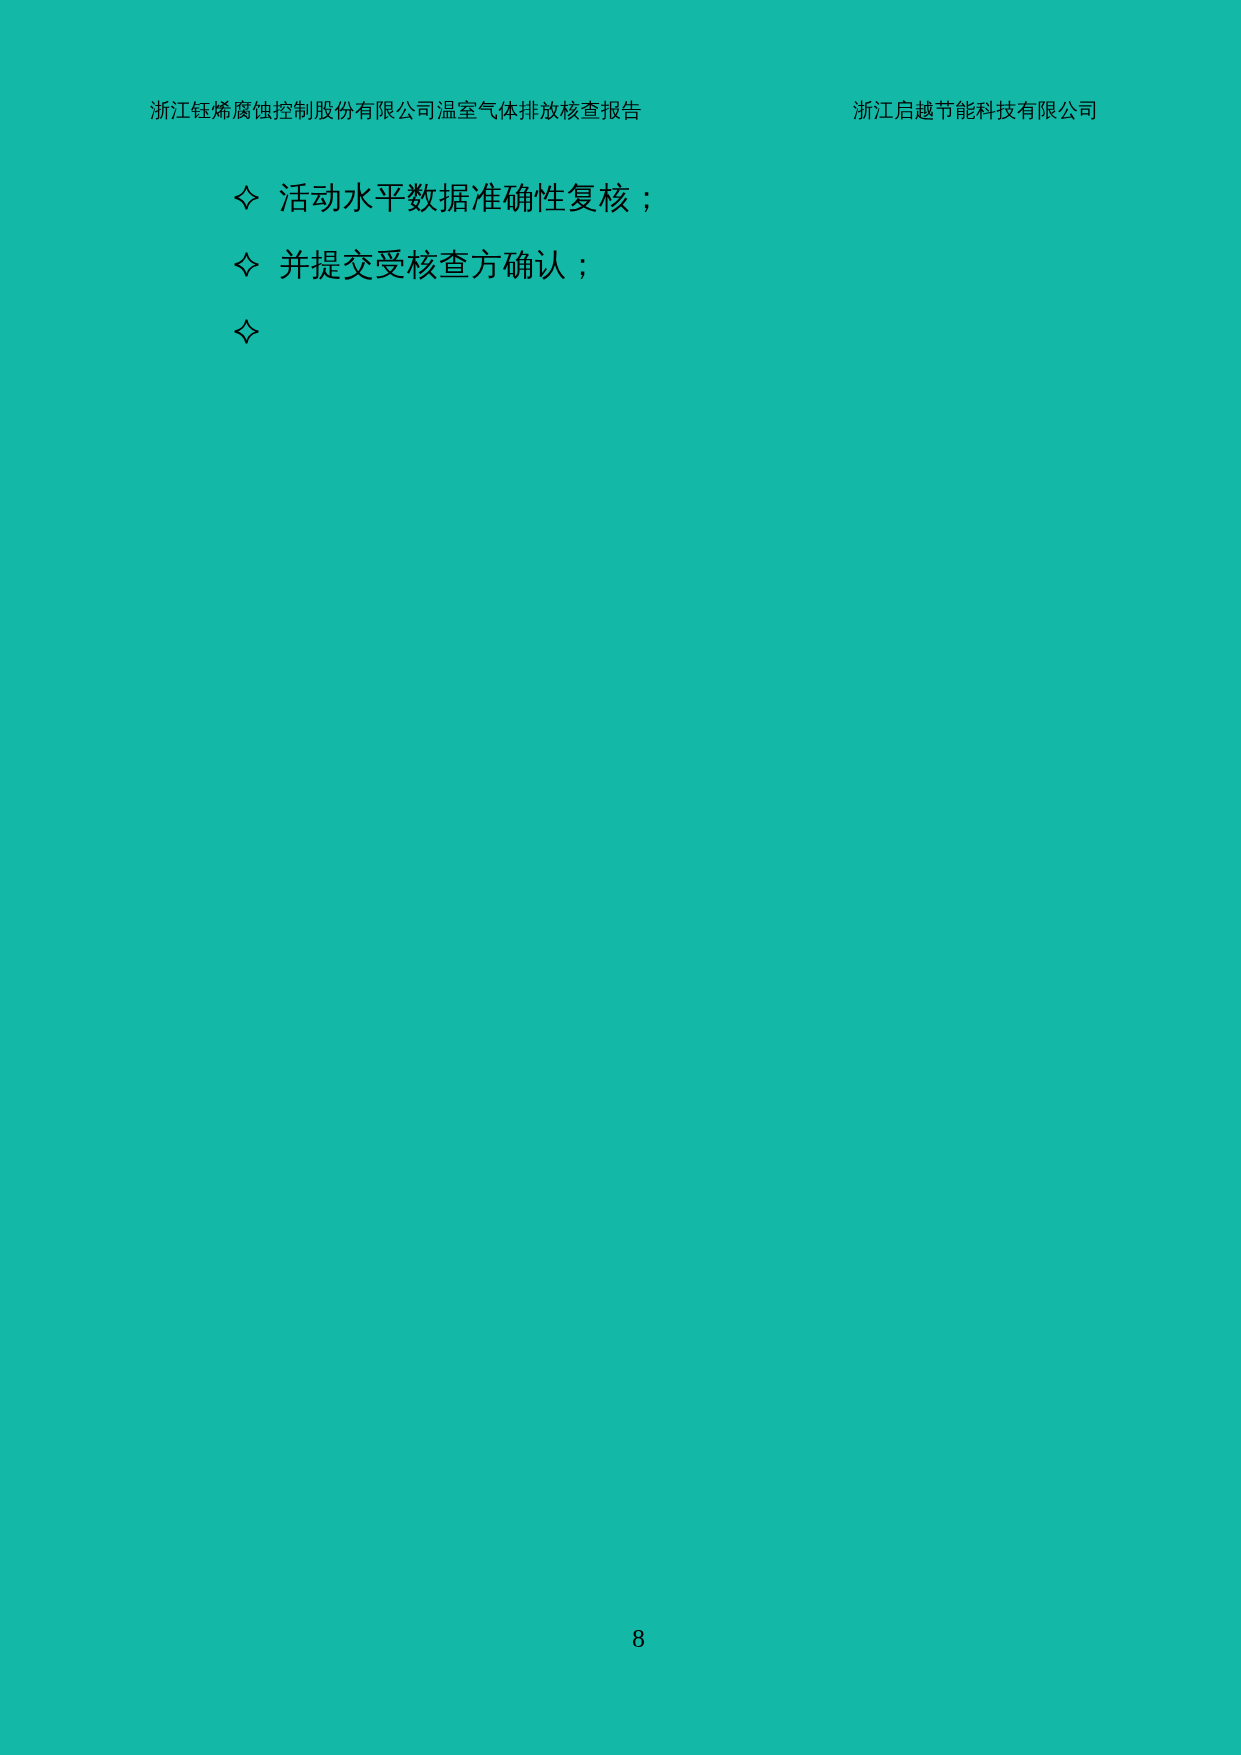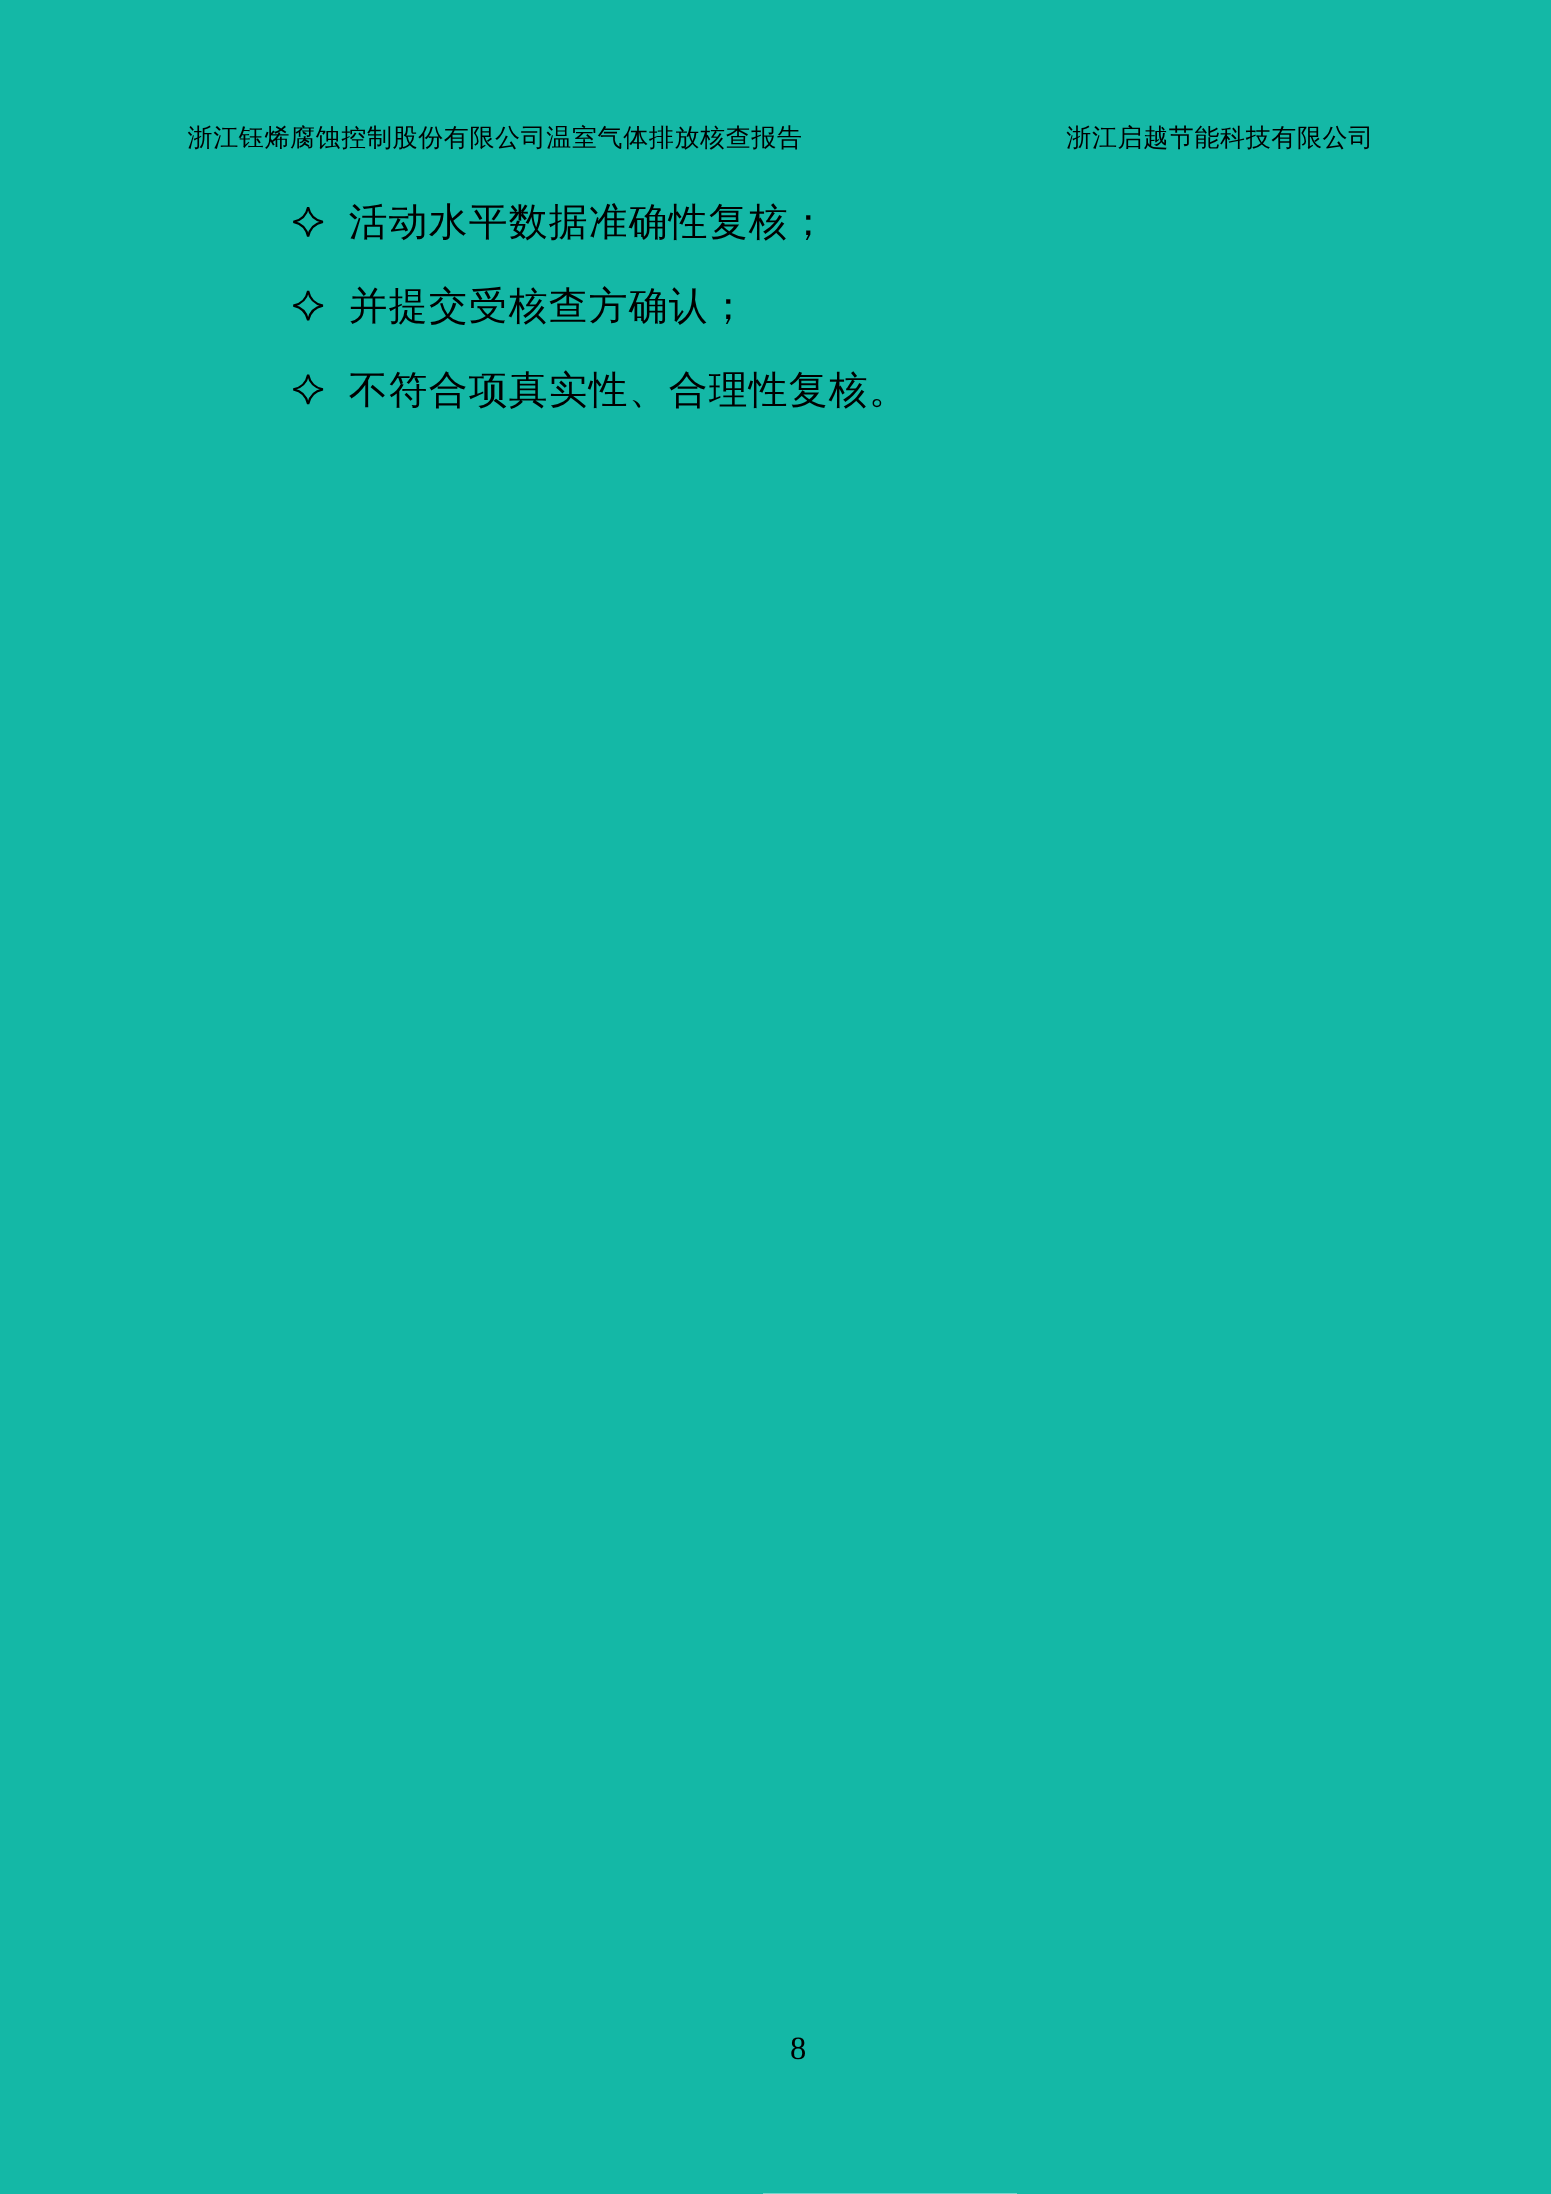--- a/index.html
+++ b/index.html
@@ -24,21 +24,21 @@
     right: 178px;
     display: flex;
     justify-content: space-between;
     align-items: baseline;
     font-size: 20px;
     letter-spacing: 0.5px;
     white-space: nowrap;
   }
   .bullet-list {
     position: absolute;
-    top: 144px;
+    top: 164px;
     left: 233px;
     right: 150px;
     margin: 0;
     padding: 0;
     list-style: none;
   }
   .bullet-item {
     display: flex;
     align-items: center;
     height: 67px;
@@ -99,21 +99,20 @@
     <li class="bullet-item">
       <svg class="bullet-icon" viewBox="0 0 24 24" aria-hidden="true">
         <path d="M12 1.5 C13.2 7.5 16.5 10.8 22.5 12 C16.5 13.2 13.2 16.5 12 22.5 C10.8 16.5 7.5 13.2 1.5 12 C7.5 10.8 10.8 7.5 12 1.5 Z" fill="none" stroke="#000000" stroke-width="1.6"></path>
       </svg>
       <span>并提交受核查方确认；</span>
     </li>
     <li class="bullet-item">
       <svg class="bullet-icon" viewBox="0 0 24 24" aria-hidden="true">
         <path d="M12 1.5 C13.2 7.5 16.5 10.8 22.5 12 C16.5 13.2 13.2 16.5 12 22.5 C10.8 16.5 7.5 13.2 1.5 12 C7.5 10.8 10.8 7.5 12 1.5 Z" fill="none" stroke="#000000" stroke-width="1.6"></path>
       </svg>
-      <span>不符合项真实性、合理性复核。</span>
     </li>
   </ul>
 
 
   <footer class="footer">
     <span>8</span>
   </footer>
 
 </div>
 

